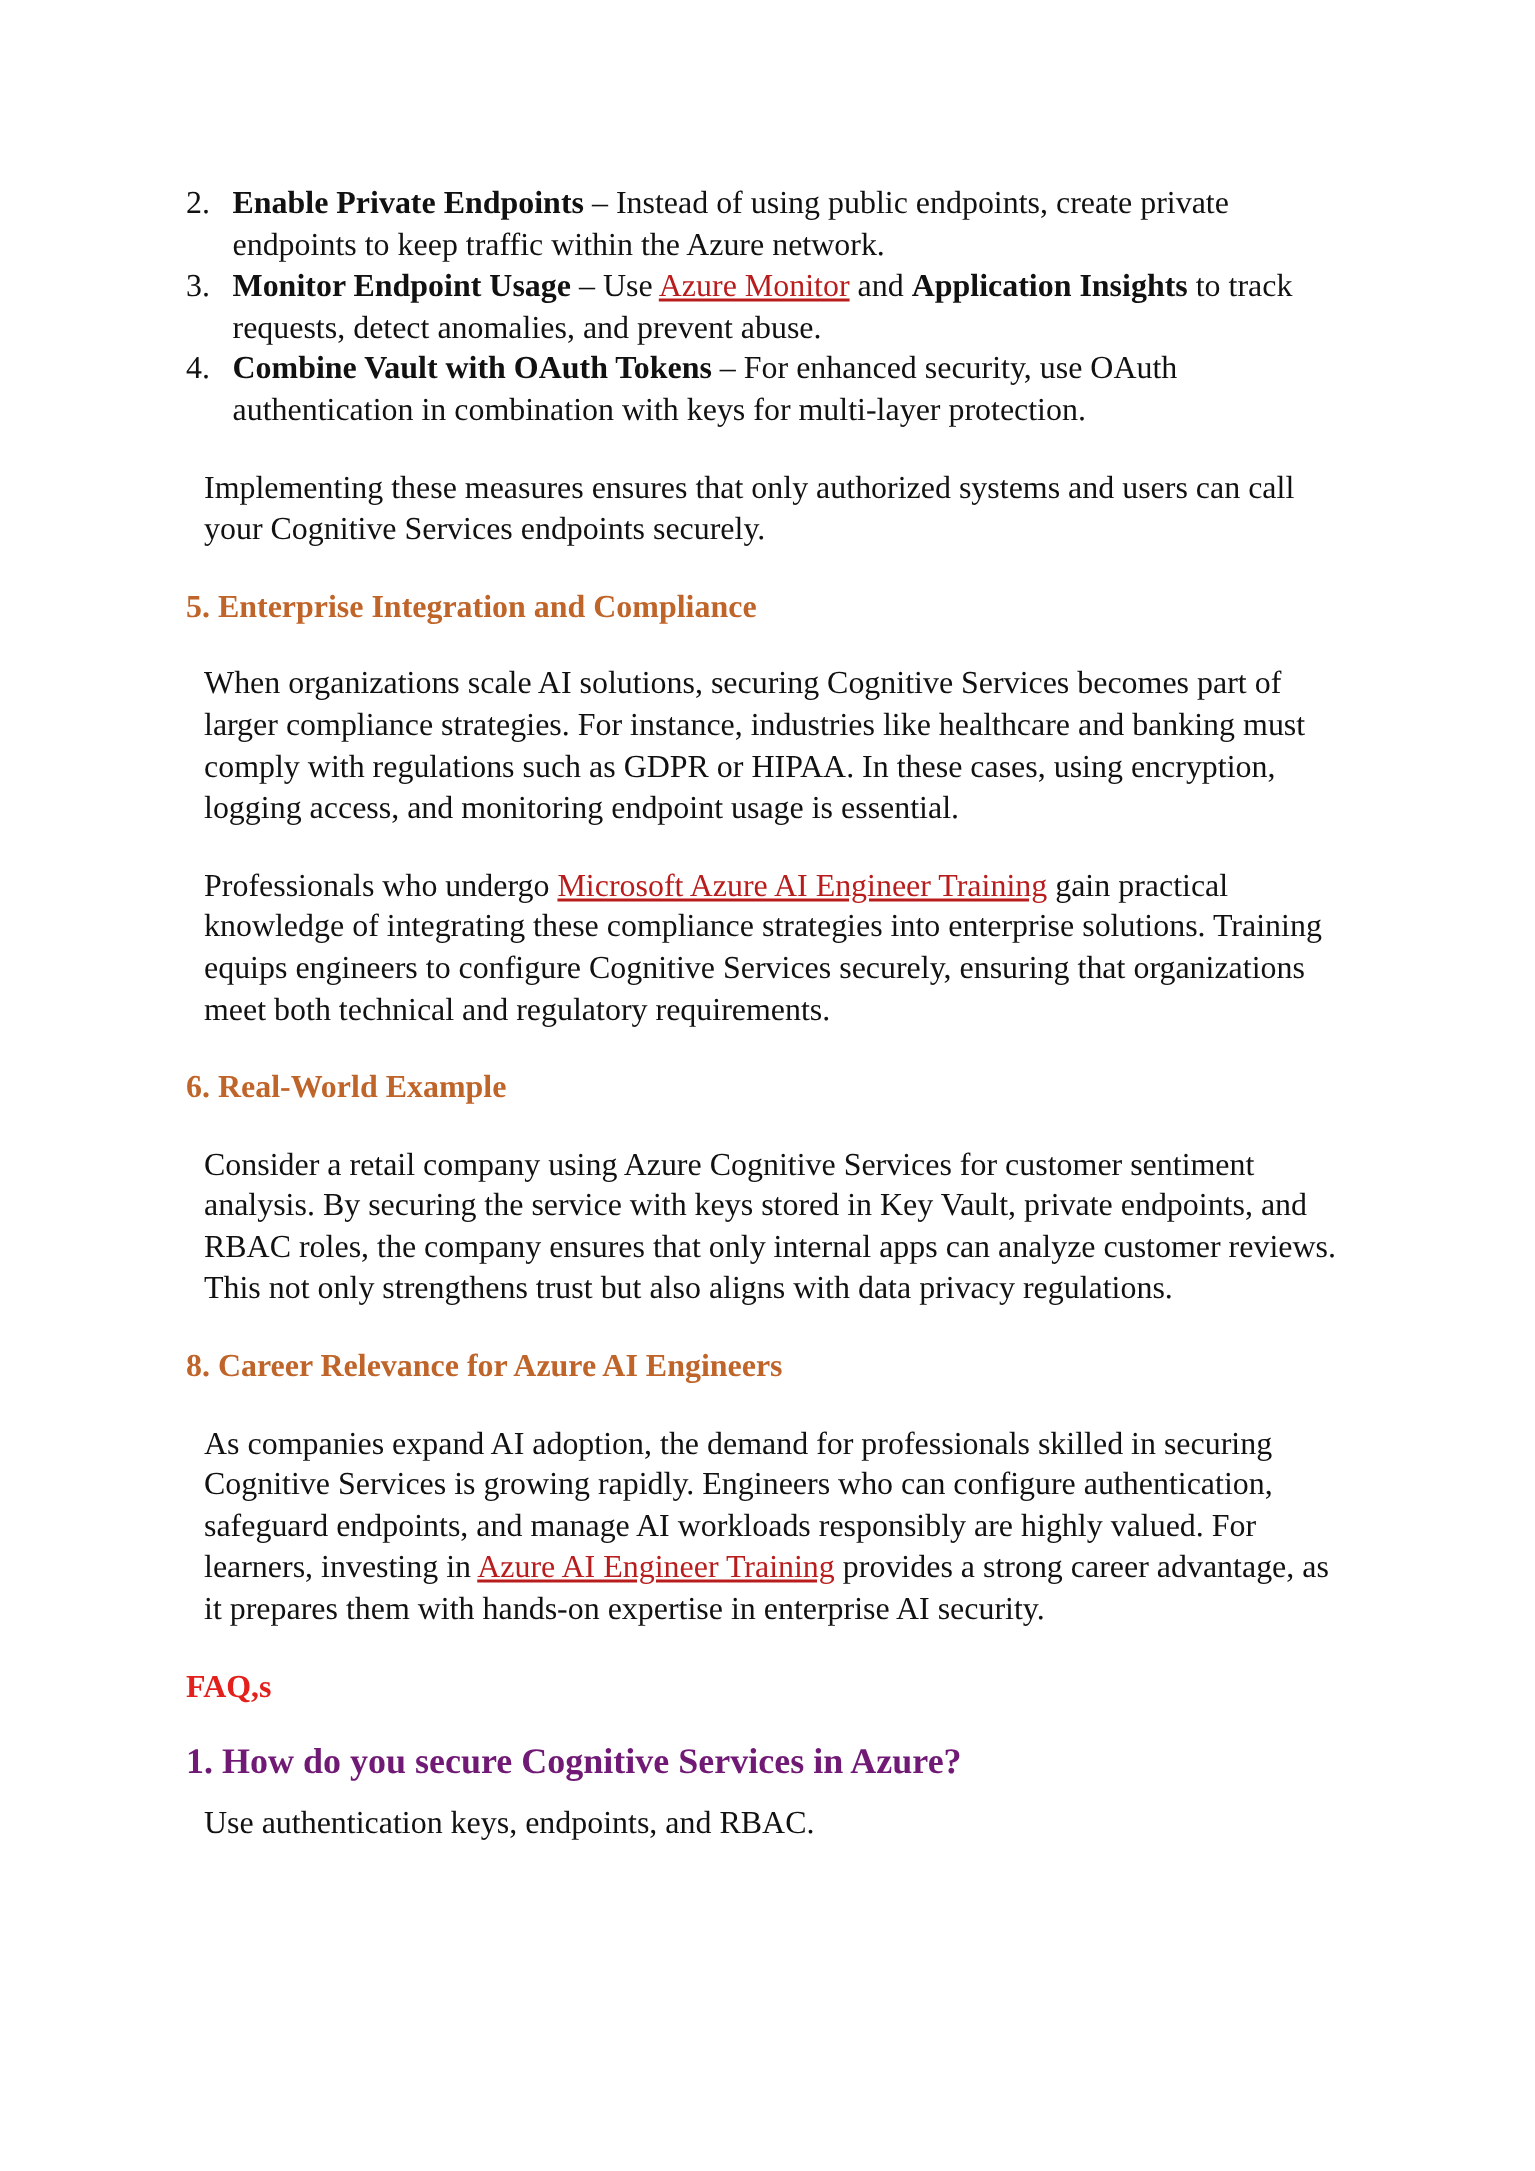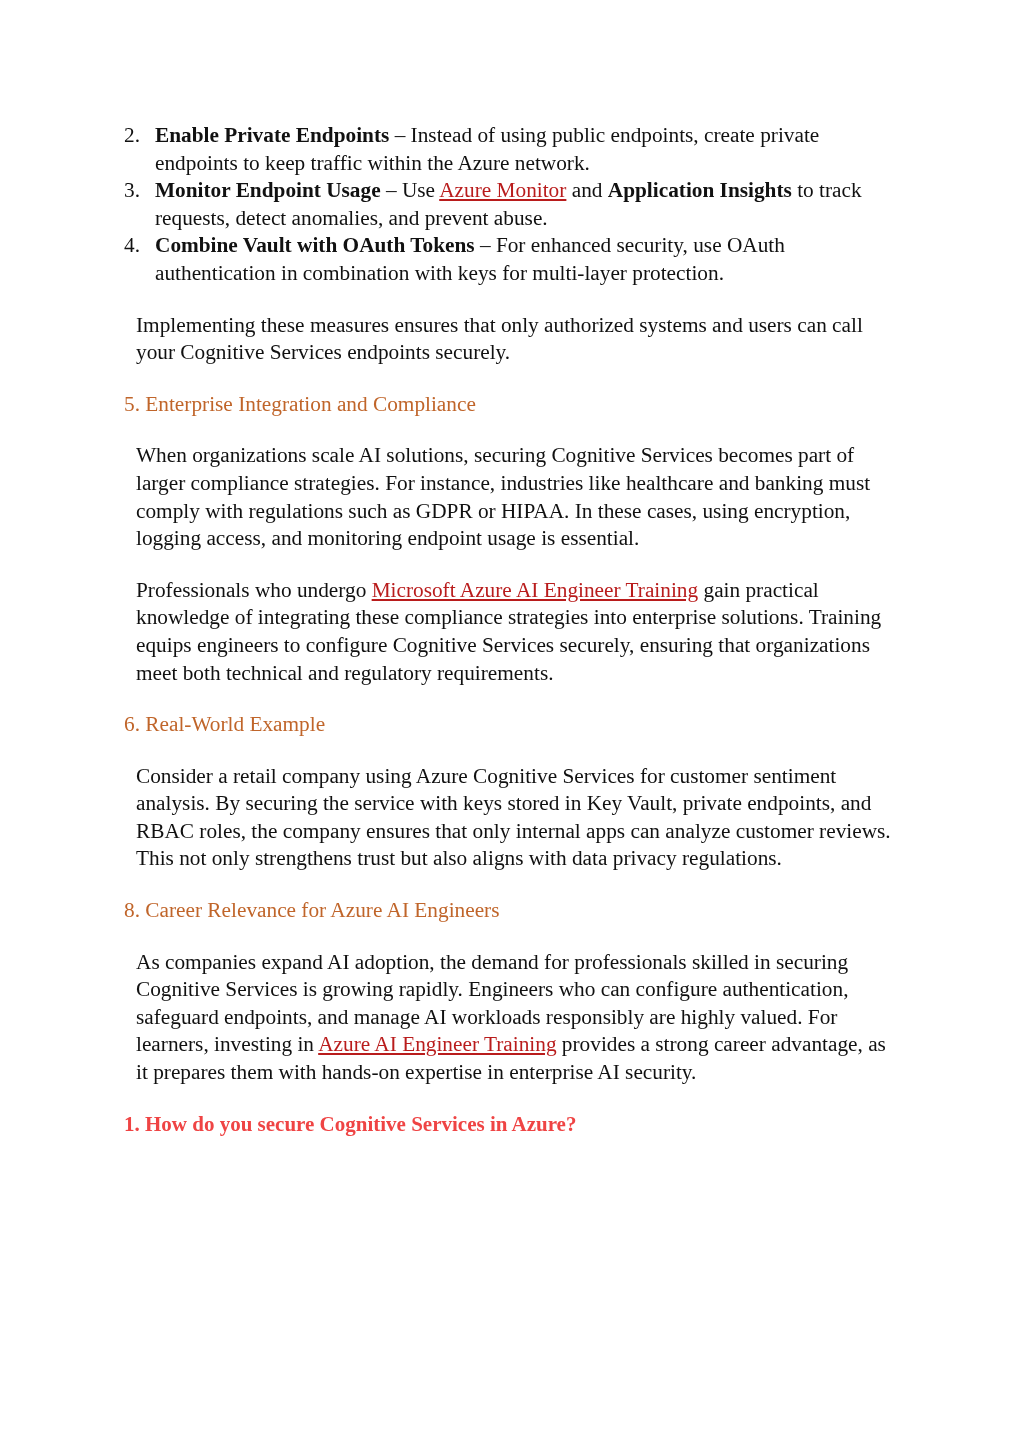--- a/index.html
+++ b/index.html
@@ -6,23 +6,23 @@
     body { width: 1023px; height: 1447px; position: relative; overflow: hidden;
            font-family: "Liberation Serif", "DejaVu Serif", serif; color: #111; }
     .page { position: absolute; left: 124px; top: 122px; width: 780px; font-size: 21.3px; line-height: 27.6px; }
     ol { margin: 0; padding: 0; list-style: none; }
     ol li { position: relative; padding-left: 31px; }
     ol li .num { position: absolute; left: 0; top: 0; }
     b { font-weight: bold; }
     a.lnk { color: #b91c1c; font-weight: normal; text-decoration: underline; text-underline-offset: 2px; }
     p { margin: 12px; }
     .para { margin-top: 24px; }
-    h2 { margin: 24px 0 0 0; font-size: 21.3px; line-height: 27.6px; font-weight: normal; color: #c0652a; }
+    h2 { margin: 24px 0 0 0; font-size: 21.3px; line-height: 27.6px; font-weight: bold; color: #c0652a; }
     h2.faq { color: #e3201c; }
-    h3 { margin: 24px 0 0 0; font-size: 21px; line-height: 27.6px; font-weight: bold; color: #ef4444; }
+    h3 { margin: 24px 0 0 0; font-size: 24px; line-height: 27.6px; font-weight: bold; color: #701a75; }
   </style>
 </head>
 <body>
 
 <div class="page">
   <ol>
     <li>
       <span class="num">2.</span><b>Enable Private Endpoints</b><span> – Instead of using public endpoints, create private endpoints to keep traffic within the Azure network.</span>
     </li>
     <li>
@@ -38,14 +38,16 @@
   <h2>5. Enterprise Integration and Compliance</h2>
   <p class="para">When organizations scale AI solutions, securing Cognitive Services becomes part of larger compliance strategies. For instance, industries like healthcare and banking must comply with regulations such as GDPR or HIPAA. In these cases, using encryption, logging access, and monitoring endpoint usage is essential.</p>
   <p class="para"><span>Professionals who undergo </span><a class="lnk" href="#">Microsoft Azure AI Engineer Training</a><span> gain practical knowledge of integrating these compliance strategies into enterprise solutions. Training equips engineers to configure Cognitive Services securely, ensuring that organizations meet both technical and regulatory requirements.</span></p>
 
   <h2>6. Real-World Example</h2>
   <p class="para">Consider a retail company using Azure Cognitive Services for customer sentiment analysis. By securing the service with keys stored in Key Vault, private endpoints, and RBAC roles, the company ensures that only internal apps can analyze customer reviews. This not only strengthens trust but also aligns with data privacy regulations.</p>
 
   <h2>8. Career Relevance for Azure AI Engineers</h2>
   <p class="para"><span>As companies expand AI adoption, the demand for professionals skilled in securing Cognitive Services is growing rapidly. Engineers who can configure authentication, safeguard endpoints, and manage AI workloads responsibly are highly valued. For learners, investing in </span><a class="lnk" href="#">Azure AI Engineer Training</a><span> provides a strong career advantage, as it prepares them with hands-on expertise in enterprise AI security.</span></p>
 
+  <h2 class="faq">FAQ,s</h2>
   <h3>1. How do you secure Cognitive Services in Azure?</h3>
+  <p>Use authentication keys, endpoints, and RBAC.</p>
 </div>
 
 </body></html>

